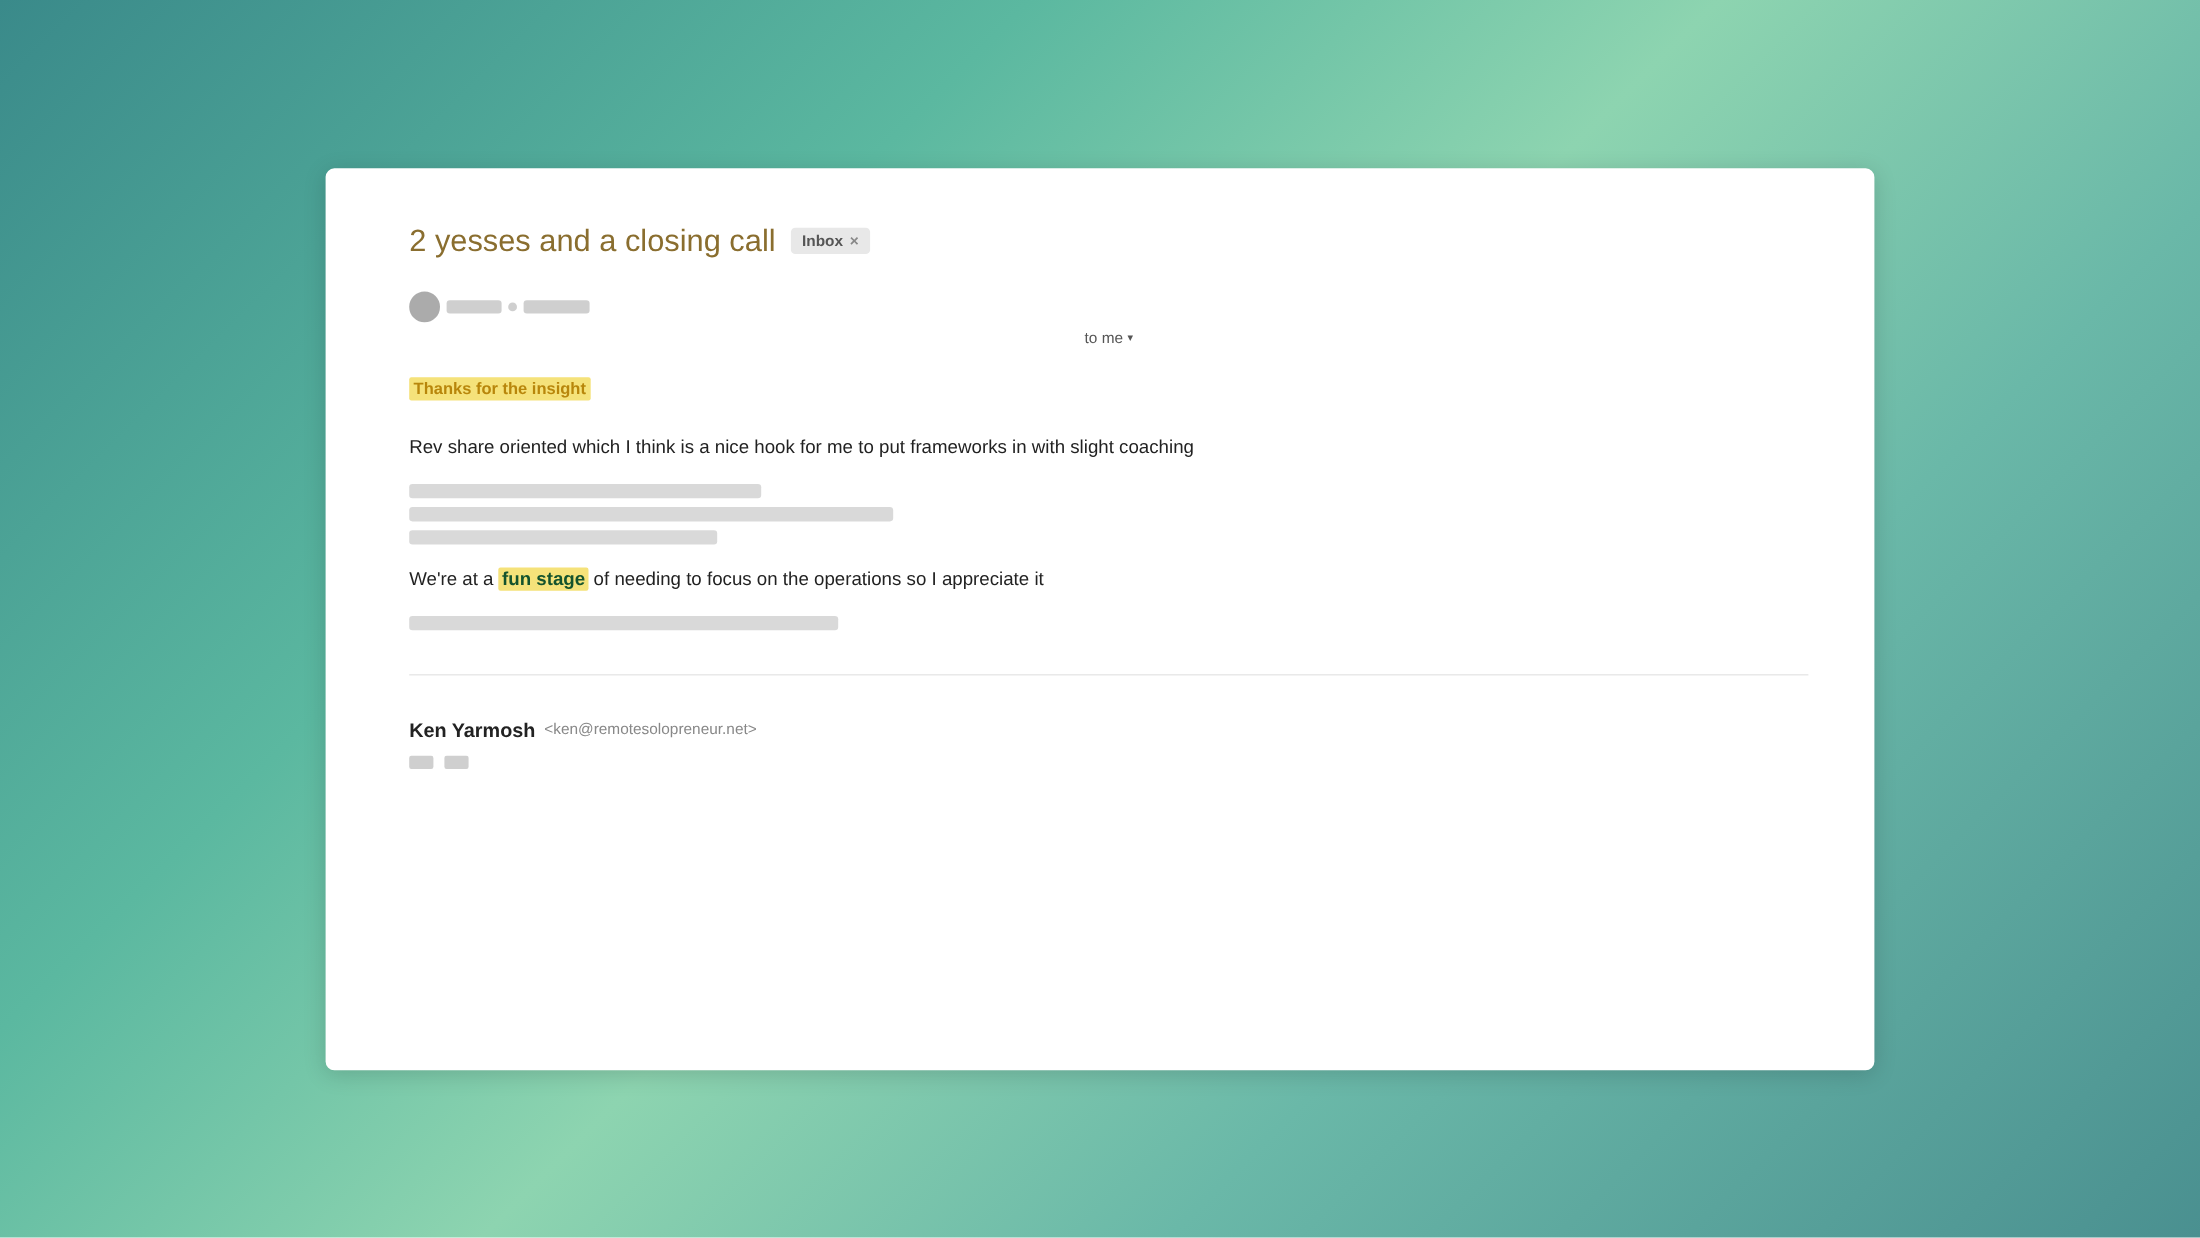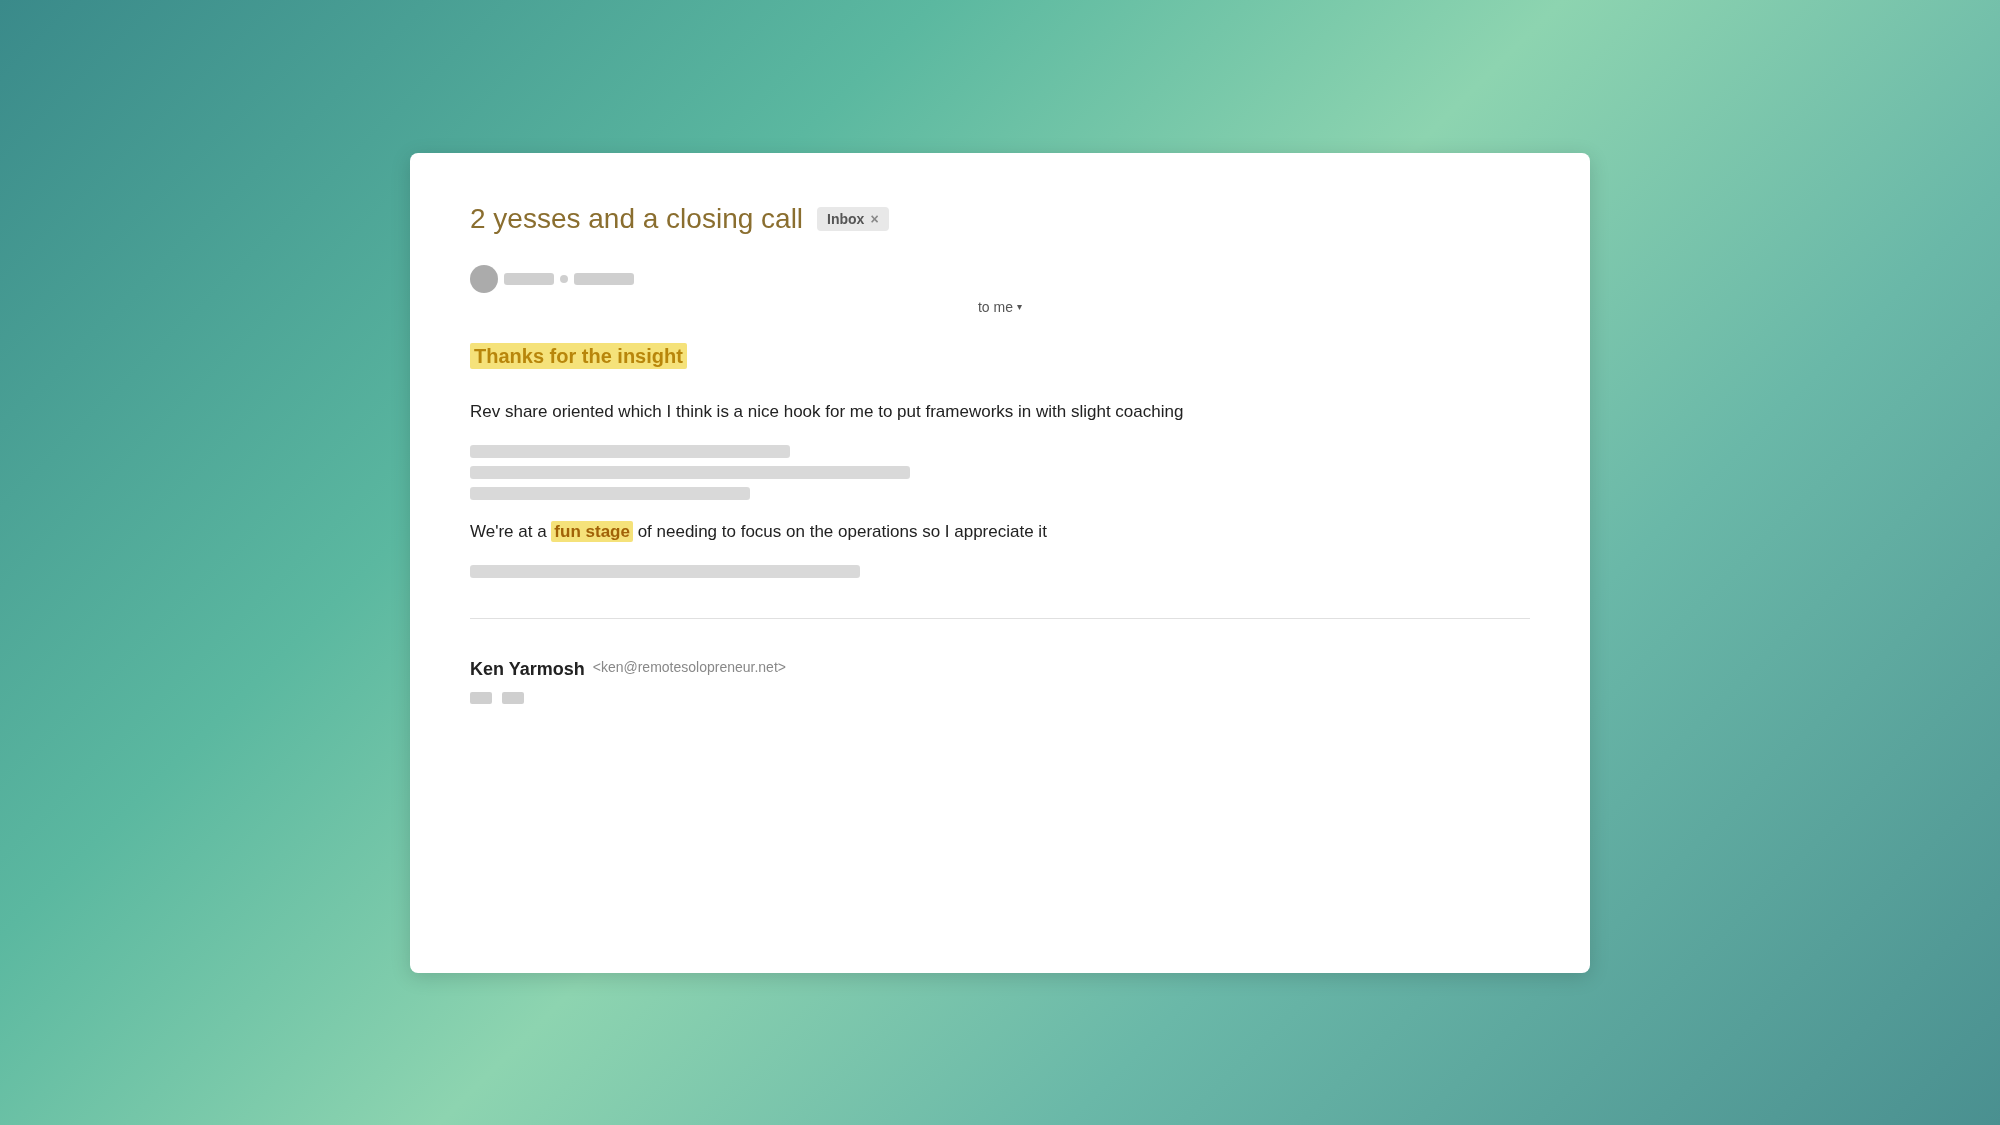--- a/index.html
+++ b/index.html
@@ -9,25 +9,25 @@
       height: 1125px;
       font-family: Arial, sans-serif;
       background: linear-gradient(135deg, #3a8a8a 0%, #5bb8a0 30%, #8dd4b0 50%, #6ab8a8 70%, #4a9090 100%);
       display: flex;
       align-items: center;
       justify-content: center;
       overflow: hidden;
     }
 
     .email-container {
-      width: 1180px;
+      width: 1408px;
       min-height: 820px;
       background: #ffffff;
       border-radius: 8px;
-      padding: 50px 60px 50px 60px;
+      padding: 50px 60px 50px 76px;
       box-shadow: 0 4px 20px rgba(0,0,0,0.15);
       position: relative;
     }
 
     .email-subject-line {
       display: flex;
       align-items: center;
       gap: 14px;
       margin-bottom: 30px;
     }
@@ -96,29 +96,29 @@
 
     .dropdown-arrow {
       font-size: 10px;
       color: #555;
     }
 
     .highlight-yellow {
       background-color: #f5e27a;
       color: #b8860b;
       font-weight: 600;
-      font-size: 20px;
+      font-size: 15px;
       padding: 2px 4px;
       border-radius: 2px;
       display: inline;
     }
 
     .highlight-yellow-inline {
       background-color: #f5e27a;
-      color: #a16207;
+      color: #14532d;
       font-weight: 600;
       padding: 1px 3px;
       border-radius: 2px;
       display: inline;
       text-align: center;
     }
 
     .email-paragraph {
       font-size: 17px;
       color: #222;

